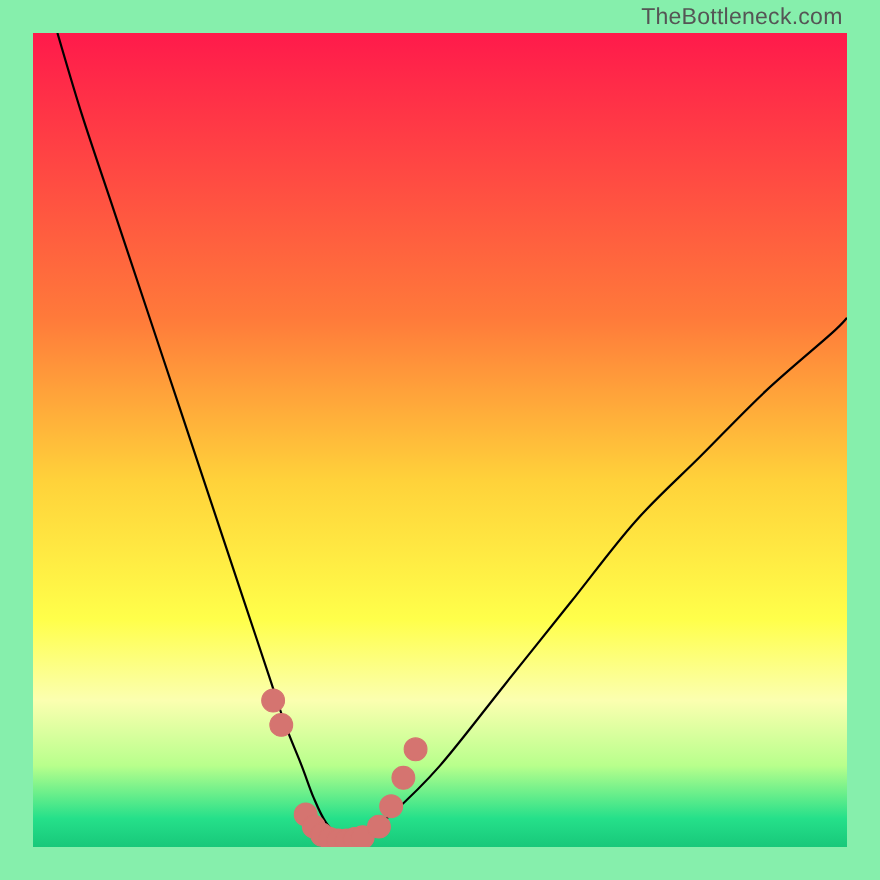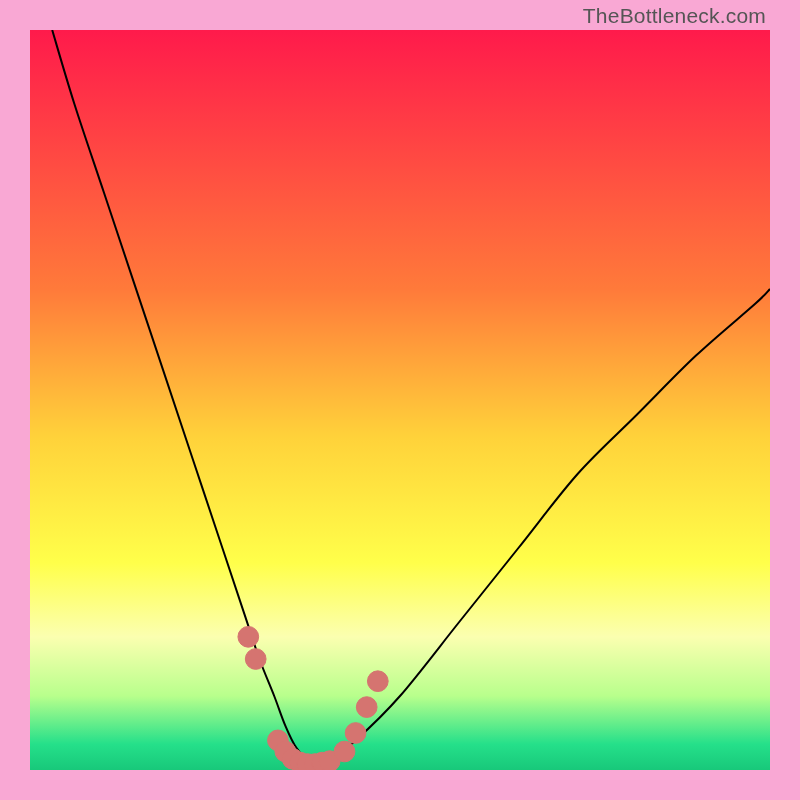--- a/index.html
+++ b/index.html
@@ -9,21 +9,21 @@
     height: 800px;
     background: #000;
     font-family: Arial, Helvetica, sans-serif;
   }
   .frame {
     position: absolute;
     left: 0;
     top: 0;
     width: 800px;
     height: 800px;
-    background: #f9a8d4;
+    background: #86efac;
   }
   .plot {
     position: absolute;
     left: 30px;
     top: 30px;
     width: 740px;
     height: 740px;
     overflow: hidden;
   }
   .gradient {

